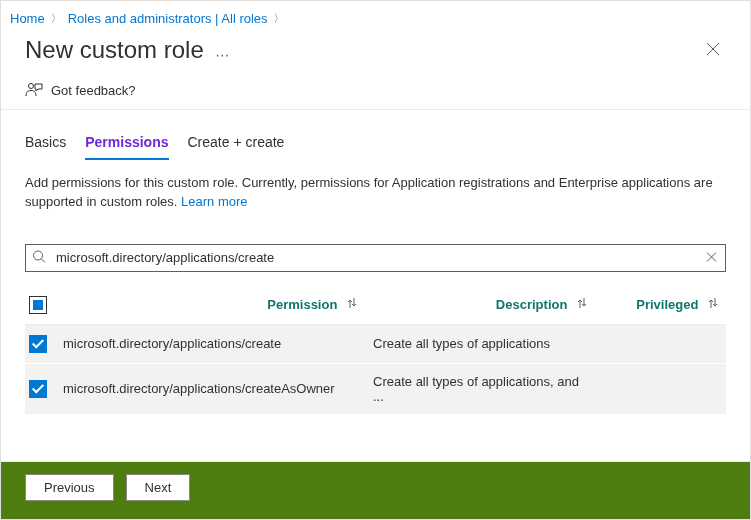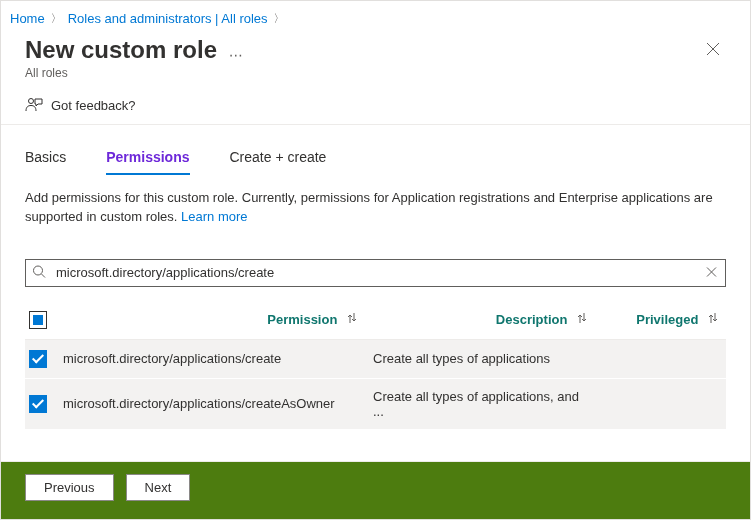--- a/index.html
+++ b/index.html
@@ -26,21 +26,21 @@
   .breadcrumb .sep { color: #605e5c; font-size: 11px; }
   
   .title-row {
     display: flex;
     align-items: flex-start;
     justify-content: space-between;
     padding: 6px 24px 0;
   }
   .title-block h1 {
     font-size: 24px;
-    font-weight: 700;
+    font-weight: 400;
     margin: 0;
     display: inline-block;
   }
   .ellipsis {
     color: #605e5c;
     font-size: 14px;
     padding: 0 8px;
     cursor: pointer;
     vertical-align: middle;
   }
@@ -62,21 +62,21 @@
     display: flex;
     align-items: center;
     gap: 8px;
     padding: 16px 24px 10px;
     border-bottom: 1px solid #edebe9;
   }
   .feedback-row svg { flex: 0 0 auto; }
   
   .tabs {
     display: flex;
-    gap: 40px;
+    gap: 19px;
     padding: 24px 24px 0;
     font-size: 14px;
   }
   .tab {
     padding: 0 0 8px;
     cursor: pointer;
     color: #323130;
     border-bottom: 2px solid transparent;
   }
   .tab.active {
@@ -226,21 +226,20 @@
   <a href="#">Home</a>
   <span class="sep">〉</span>
   <a href="#">Roles and administrators | All roles</a>
   <span class="sep">〉</span>
 </nav>
 
 <div class="title-row">
   <div class="title-block">
     <h1>New custom role</h1>
     <span class="ellipsis">⋯</span>
-    <div class="subtitle">All roles</div>
   </div>
   <button class="close-btn">
     <svg width="14" height="14" viewBox="0 0 14 14" stroke="#605e5c" stroke-width="1">
         <line x1="1" y1="1" x2="13" y2="13"></line>
         <line x1="13" y1="1" x2="1" y2="13"></line>
       </svg>
   </button>
 </div>
 
 <div class="feedback-row">

